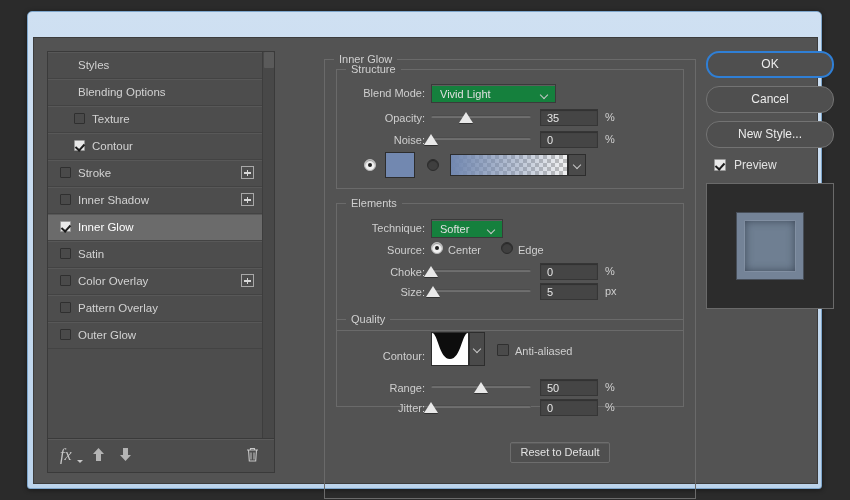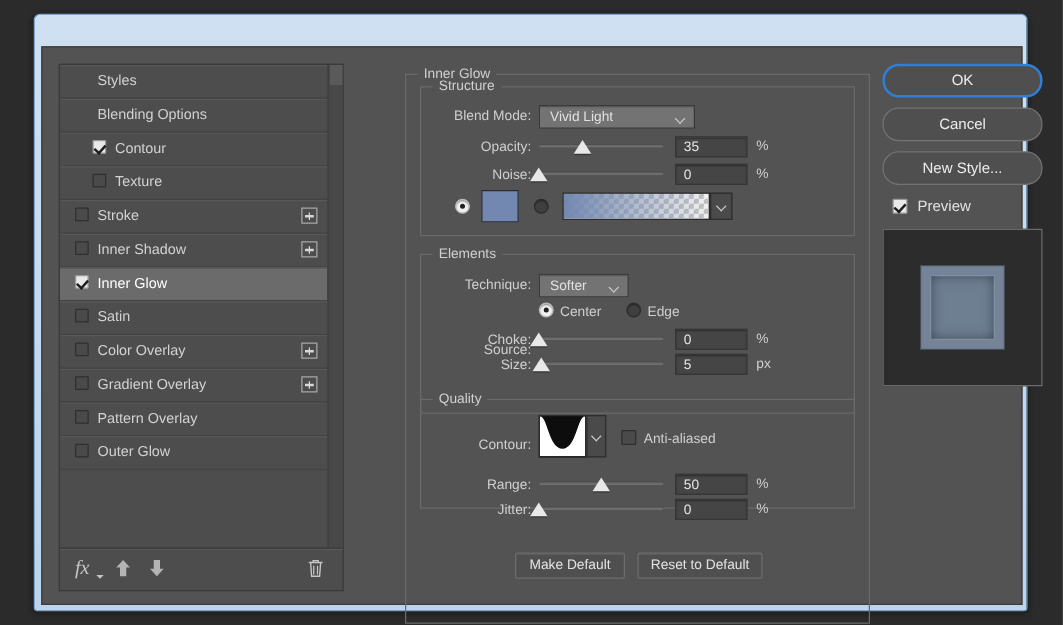--- a/index.html
+++ b/index.html
@@ -109,21 +109,21 @@
   #g-structure{left:12px;top:18px;width:348px;height:120px;}
   #g-elements{left:12px;top:152px;width:348px;height:128px;}
   #g-quality{left:12px;top:268px;width:348px;height:88px;}
   .lbl{
     position:absolute;color:#cfcfcf;font-size:11px;text-align:right;
     white-space:nowrap;
   }
   .unit{position:absolute;color:#cfcfcf;font-size:11px;}
   
   .sel-box{
-    position:absolute;height:19px;background:#737373;
+    position:absolute;height:19px;background:#15803d;
     border:1px solid #3a3a3a;box-sizing:border-box;cursor:pointer;
     box-shadow:inset 0 1px 0 #5d5d5d;
   }
   .sel-box .txt{
     position:absolute;left:8px;top:3px;color:#e0e0e0;font-size:11px;
   }
   .sel-box .chev{
     position:absolute;right:7px;top:7px;width:7px;height:7px;
   }
   .sel-box .chev:before{
@@ -248,28 +248,27 @@
 
 <div id="window">
 
 
   <div id="body">
 
     <div id="styles-panel">
       <div id="styles-list">
           <div class="srow"><span class="cb none"></span><span>Styles</span></div>
           <div class="srow"><span class="cb none"></span><span>Blending Options</span></div>
+          <div class="srow indent"><span class="cb"></span><span>Texture</span></div>
           <div class="srow indent"><span class="cb on"></span><span>Contour</span></div>
-          <div class="srow indent"><span class="cb"></span><span>Texture</span></div>
           <div class="srow"><span class="cb"></span><span>Stroke</span><span class="plus"></span></div>
           <div class="srow"><span class="cb"></span><span>Inner Shadow</span><span class="plus"></span></div>
           <div class="srow sel"><span class="cb on"></span><span>Inner Glow</span></div>
           <div class="srow"><span class="cb"></span><span>Satin</span></div>
           <div class="srow"><span class="cb"></span><span>Color Overlay</span><span class="plus"></span></div>
-          <div class="srow"><span class="cb"></span><span>Gradient Overlay</span><span class="plus"></span></div>
           <div class="srow"><span class="cb"></span><span>Pattern Overlay</span></div>
           <div class="srow"><span class="cb"></span><span>Outer Glow</span></div>
         </div>
       <div id="styles-scroll">
         <div id="styles-thumb"></div>
       </div>
       <div id="styles-foot">
         <div class="foot-ico" id="fx-ico">fx</div>
         <div class="foot-ico" id="up-ico">
           <svg width="15" height="17" viewBox="0 0 15 17">
@@ -337,21 +336,21 @@
 
       <div class="grp" id="g-elements">
         <div class="leg">Elements</div>
 
         <div class="lbl" style="left:4px;top:18px;width:84px;">Technique:</div>
         <div class="sel-box" style="left:94px;top:15px;width:72px;">
           <span class="txt">Softer</span>
           <span class="chev"></span>
         </div>
 
-        <div class="lbl" style="left:4px;top:40px;width:84px;margin-top:30px;">Source:</div>
+        <div class="lbl" style="left:4px;top:40px;width:84px;">Source:</div>
         <div class="rad on" style="left:94px;top:38px;"></div>
         <div class="lbl" style="left:111px;top:40px;text-align:left;">Center</div>
         <div class="rad" style="left:164px;top:38px;"></div>
         <div class="lbl" style="left:181px;top:40px;text-align:left;">Edge</div>
 
         <div class="lbl" style="left:4px;top:62px;width:84px;">Choke:</div>
         <div class="sl" id="sl-choke" style="left:94px;top:60px;width:100px;">
           <div class="track"></div>
           <div class="thumb" style="left: -7px;"></div>
         </div>
@@ -399,21 +398,20 @@
         <div class="sl" id="sl-jitter" style="left:94px;top:80px;width:100px;">
           <div class="track"></div>
           <div class="thumb" style="left: -7px;"></div>
         </div>
         <div class="numf" style="left:203px;top:79px;">
           <span class="v">0</span>
         </div>
         <div class="unit" style="left:268px;top:81px;">%</div>
       </div>
 
-      <div class="pbtn" style="left:88px;top:391px;width:88px;">Make Default</div>
       <div class="pbtn" style="left:186px;top:391px;width:100px;">Reset to Default</div>
     </div>
 
     <div id="right">
       <div class="rbtn primary" style="top: 0px; border-color: rgb(47, 127, 214);">OK</div>
       <div class="rbtn" style="top:35px;">Cancel</div>
       <div class="rbtn" style="top:70px;">New Style...</div>
 
       <div id="preview-row">
         <span class="chk on" id="preview-chk"></span>

